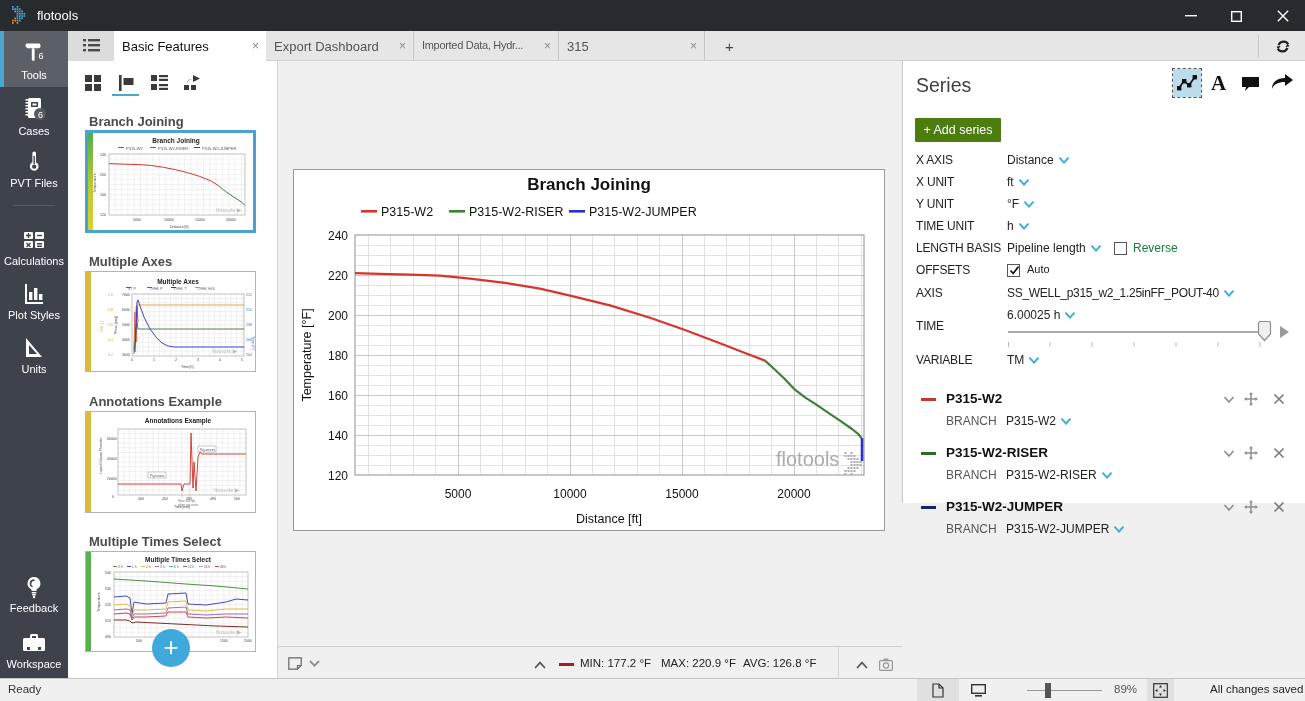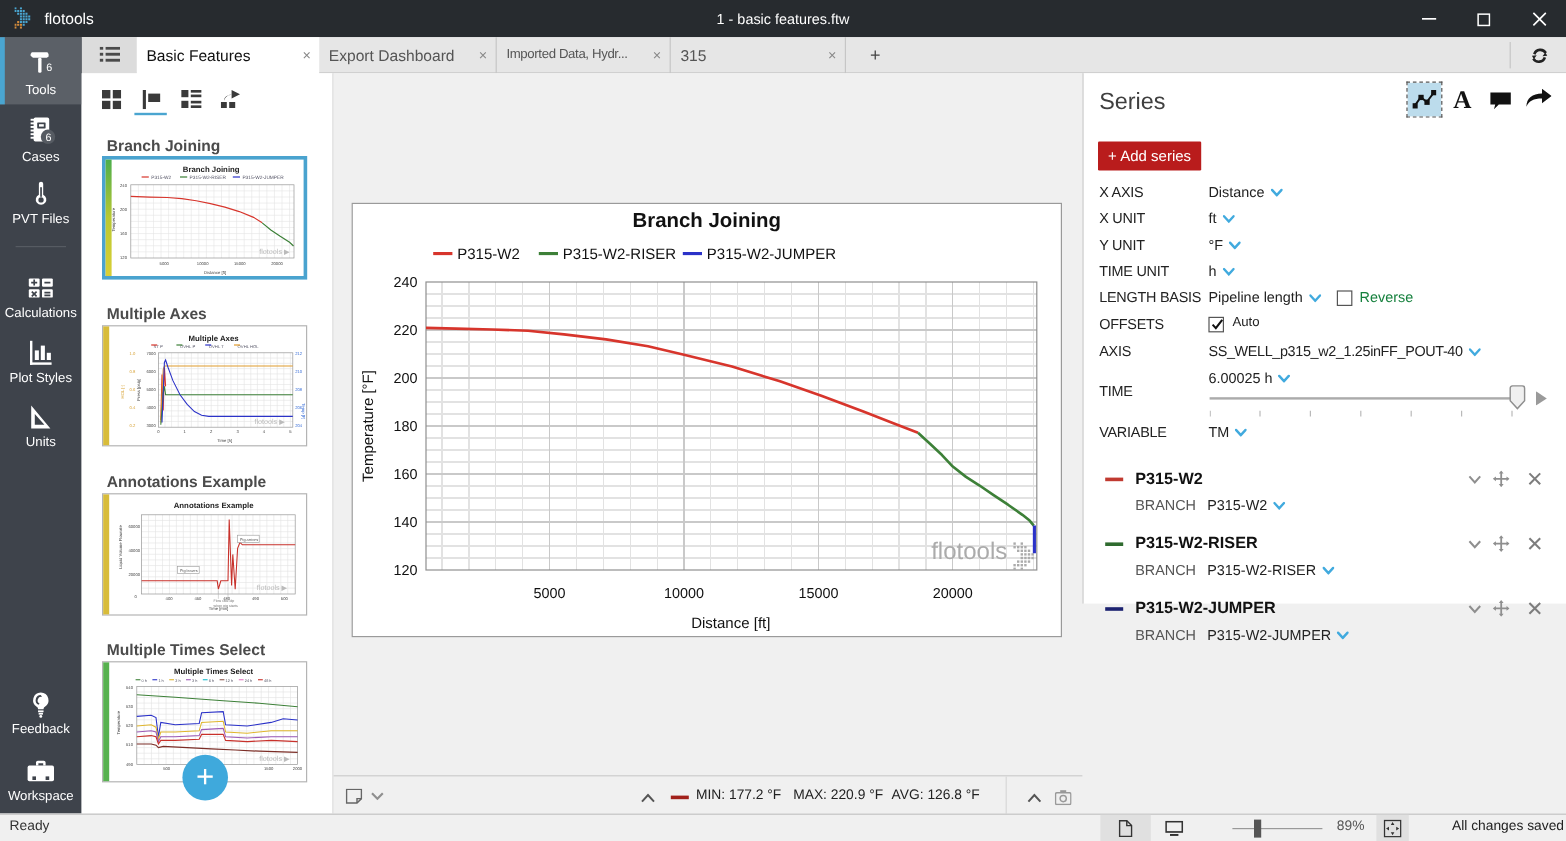--- a/index.html
+++ b/index.html
@@ -55,21 +55,20 @@
       <rect x="6.9" y="11.5" width="1.7" height="1.7" fill="#4aa5d0"></rect>
       <rect x="9.2" y="11.5" width="1.7" height="1.7" fill="#4aa5d0"></rect>
       <rect x="0.0" y="13.8" width="1.7" height="1.7" fill="#d28b3c"></rect>
       <rect x="2.3" y="13.8" width="1.7" height="1.7" fill="#d28b3c"></rect>
       <rect x="4.6" y="13.8" width="1.7" height="1.7" fill="#d28b3c"></rect>
       <rect x="6.9" y="13.8" width="1.7" height="1.7" fill="#4aa5d0"></rect>
       <rect x="0.0" y="16.1" width="1.7" height="1.7" fill="#d28b3c"></rect>
       <rect x="4.6" y="16.1" width="1.7" height="1.7" fill="#d28b3c"></rect>
     </svg>
  <span class="appname">flotools</span>
- <span class="doctitle">1 - basic features.ftw</span>
  <svg class="abs" style="left:1185px;top:15px" width="12" height="2">
       <rect width="12" height="1.4" fill="#fff"></rect>
     </svg>
  <svg class="abs" style="left:1231px;top:11px" width="11" height="11">
       <rect x="0.7" y="0.7" width="9.6" height="9.6" fill="none" stroke="#fff" stroke-width="1.4"></rect>
     </svg>
  <svg class="abs" style="left:1277px;top:10px" width="12" height="12">
       <path d="M0.8,0.8 L11.2,11.2 M11.2,0.8 L0.8,11.2" stroke="#fff" stroke-width="1.4"></path>
     </svg>
 </div>
@@ -637,21 +636,21 @@
       </svg>
  </div>
  <div style="position:absolute;left:308px;top:10px;font-size:21px;color:#111;font-family:'Liberation Serif',serif;font-weight:700">A</div>
  <svg style="position:absolute;left:338px;top:15px" width="20" height="16" viewBox="0 0 20 16">
       <path fill="#111" d="M1 1h17v10H8l-4 4 1-4H1z"></path>
     </svg>
  <svg style="position:absolute;left:368px;top:13px" width="22" height="16" viewBox="0 0 22 16">
       <path fill="#111" d="M14 0l8 6-8 6V8C7 8 3 10 1 15 1 8 6 4 14 4z"></path>
     </svg>
 
- <div style="position:absolute;left:12px;top:57px;width:86px;height:24px;background:#b91c1c;color:#fff;font-size:12.5px;text-align:center;line-height:24px;border-radius:1px">+ Add series</div>
+ <div style="position:absolute;left:12px;top:57px;width:86px;height:24px;background:#4d7c0f;color:#fff;font-size:12.5px;text-align:center;line-height:24px;border-radius:1px">+ Add series</div>
 
  <div class="lbl" style="top:92px">X AXIS</div>
     <div class="val" style="top:92px">Distance<svg style="margin-left:5px" width="10" height="7" viewBox="0 0 10 7">
         <path d="M1 1.2 L5 5.6 L9 1.2" stroke="#41aade" stroke-width="2" fill="none" stroke-linecap="round"></path>
       </svg></div>
  <div class="lbl" style="top:114px">X UNIT</div>
     <div class="val" style="top:114px">ft<svg style="margin-left:5px" width="10" height="7" viewBox="0 0 10 7">
         <path d="M1 1.2 L5 5.6 L9 1.2" stroke="#41aade" stroke-width="2" fill="none" stroke-linecap="round"></path>
       </svg></div>
  <div class="lbl" style="top:136px">Y UNIT</div>

